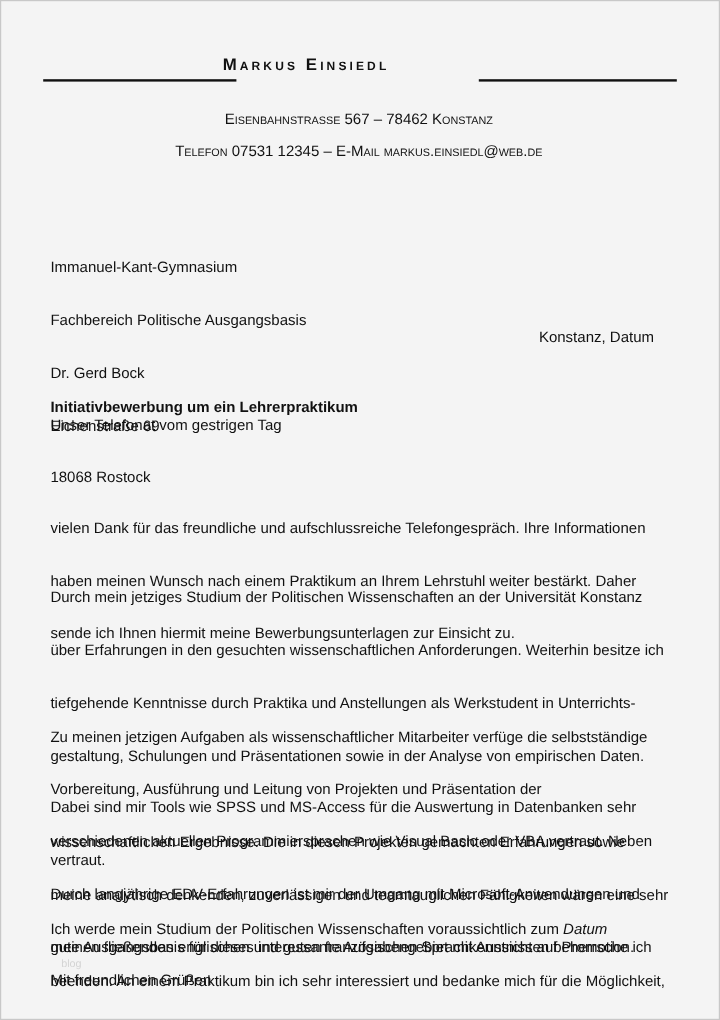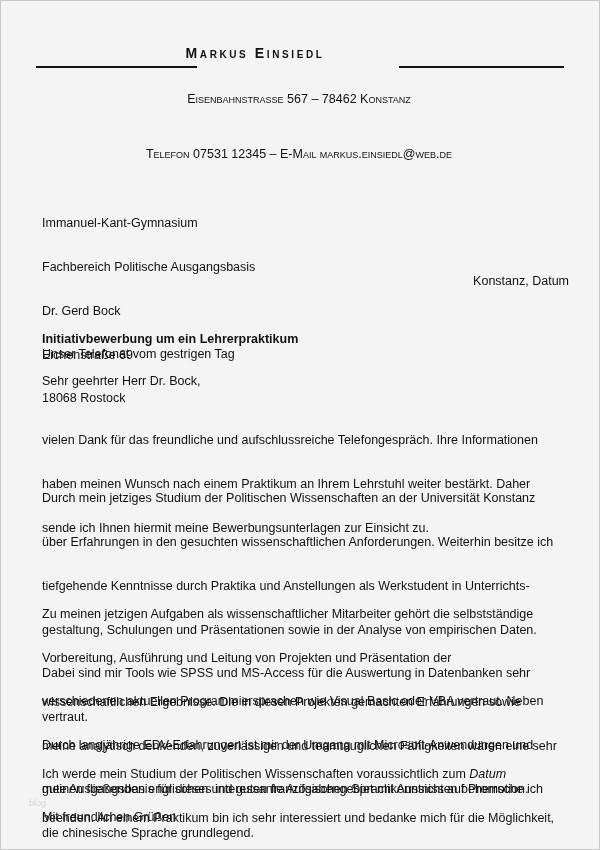--- a/index.html
+++ b/index.html
@@ -40,48 +40,48 @@
     }
     .contact {
       position: absolute;
       left: 0;
       width: 596px;
       text-align: center;
       font-size: 12.5px;
       font-variant: small-caps;
     }
     .contact.addr { top: 91px; }
-    .contact.tel { top: 118px; margin-top: 28px; }
+    .contact.tel { top: 118px; }
     .text {
       position: absolute;
       left: 41px;
       font-size: 12.5px;
       line-height: 14.6px;
       white-space: pre;
     }
     .recipient { top: 186px; }
     .date {
       position: absolute;
       top: 273px;
-      right: 30px;
+      right: 54px;
       font-size: 12.5px;
       margin-left: 43px;
     }
     .subject { top: 331px; font-weight: bold; }
     .reference { top: 346px; }
     .salutation { top: 373px; }
     .p1 { top: 403px; }
     .p2 { top: 461px; }
     .p3 { top: 577px; }
     .p4 { top: 664px; }
     .p5 { top: 737px; }
     .watermark {
       position: absolute;
       top: 797px;
-      left: 28px;
+      left: 50px;
       font-size: 9px;
       color: #d4d4d4;
     }
     .closing { top: 809px; }
     .line { display: block; }
     em { font-style: italic; }
   </style>
 </head>
 <body>
 
@@ -100,50 +100,48 @@
     <span class="line">Dr. Gerd Bock</span>
     <span class="line">Eichenstraße 69</span>
     <span class="line">18068 Rostock</span>
   </div>
 
   <div class="date">Konstanz, Datum</div>
 
   <div class="text reference">Unser Telefonat vom gestrigen Tag</div>
   <div class="text subject">Initiativbewerbung um ein Lehrerpraktikum</div>
 
-  <div class="text salutation">Sehr geehrter Herr Dr. Bock,</div>
 
   <div class="text p1">
     <span class="line">vielen Dank für das freundliche und aufschlussreiche Telefongespräch. Ihre Informationen</span>
     <span class="line">haben meinen Wunsch nach einem Praktikum an Ihrem Lehrstuhl weiter bestärkt. Daher</span>
     <span class="line">sende ich Ihnen hiermit meine Bewerbungsunterlagen zur Einsicht zu.</span>
   </div>
 
   <div class="text p2">
     <span class="line">Durch mein jetziges Studium der Politischen Wissenschaften an der Universität Konstanz</span>
     <span class="line">über Erfahrungen in den gesuchten wissenschaftlichen Anforderungen. Weiterhin besitze ich</span>
     <span class="line">tiefgehende Kenntnisse durch Praktika und Anstellungen als Werkstudent in Unterrichts-</span>
     <span class="line">gestaltung, Schulungen und Präsentationen sowie in der Analyse von empirischen Daten.</span>
     <span class="line">Dabei sind mir Tools wie SPSS und MS-Access für die Auswertung in Datenbanken sehr</span>
     <span class="line">vertraut.</span>
   </div>
 
   <div class="text p3">
-    <span class="line">Zu meinen jetzigen Aufgaben als wissenschaftlicher Mitarbeiter gehört die selbstständige</span>
+    <span class="line">Zu meinen jetzigen Aufgaben als wissenschaftlicher Mitarbeiter verfüge die selbstständige</span>
     <span class="line">Vorbereitung, Ausführung und Leitung von Projekten und Präsentation der</span>
     <span class="line">wissenschaftlichen Ergebnisse. Die in diesen Projekten gemachten Erfahrungen sowie</span>
     <span class="line">meine analytisch denkenden, zuverlässigen und teamtauglichen Fähigkeiten wären eine sehr</span>
     <span class="line">gute Ausgangsbasis für dieses interessante Aufgabengebiet mit Aussicht auf Promotion.</span>
   </div>
 
   <div class="text p4">
     <span class="line">verschiedenen aktuellen Programmiersprachen wie Visual Basic oder VBA vertraut. Neben</span>
     <span class="line">Durch langjährige EDV-Erfahrungen ist mir der Umgang mit Microsoft-Anwendungen und</span>
     <span class="line">meinen fließenden englischen und guten französischen Sprachkenntnissen beherrsche ich</span>
-    <span class="line">die chinesische Sprache grundlegend.</span>
   </div>
 
   <div class="text p5">
     <span class="line"><span>Ich werde mein Studium der Politischen Wissenschaften voraussichtlich zum </span><em>Datum</em></span>
     <span class="line">beenden. An einem Praktikum bin ich sehr interessiert und bedanke mich für die Möglichkeit,</span>
     
     
   </div>
 
   <div class="watermark">blog</div>

